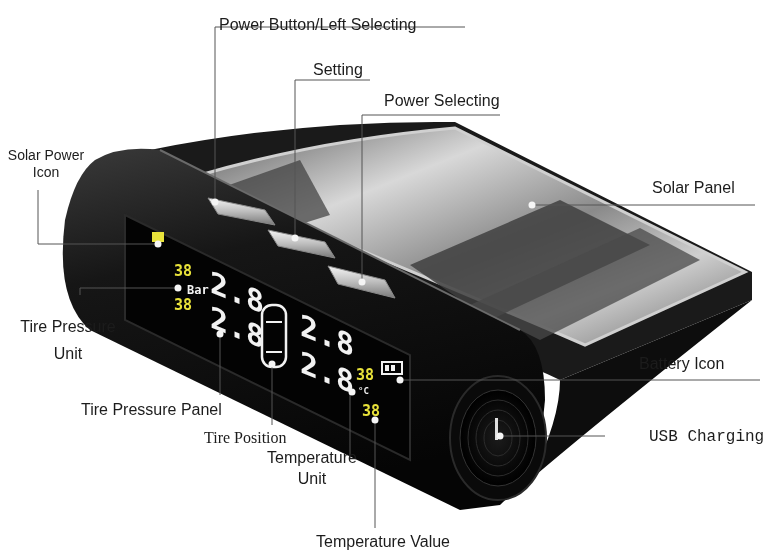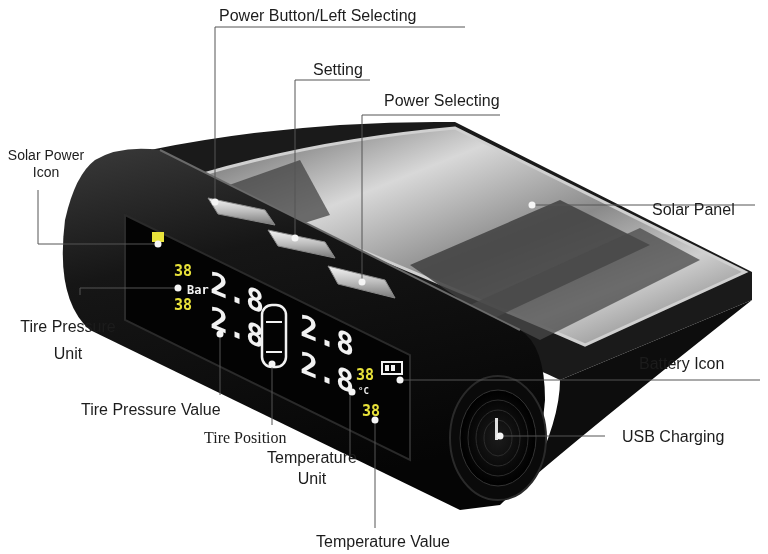--- a/index.html
+++ b/index.html
@@ -116,33 +116,33 @@
 <div class="lcd-digit" style="left:187px;top:283px;font-size:12px;color:#f2f2f2;">Bar</div>
 <div class="lcd-digit" style="left:174px;top:296px;font-size:15px;color:#e8e23a;">38</div>
 <div class="lcd-digit" style="left:210px;top:275px;font-size:30px;color:#f2f2f2;transform:skewY(22deg);">2.8</div>
 <div class="lcd-digit" style="left:210px;top:310px;font-size:30px;color:#f2f2f2;transform:skewY(22deg);">2.8</div>
 <div class="lcd-digit" style="left:300px;top:318px;font-size:30px;color:#f2f2f2;transform:skewY(22deg);">2.8</div>
 <div class="lcd-digit" style="left:300px;top:355px;font-size:30px;color:#f2f2f2;transform:skewY(22deg);">2.8</div>
 <div class="lcd-digit" style="left:356px;top:366px;font-size:15px;color:#e8e23a;">38</div>
 <div class="lcd-digit" style="left:358px;top:386px;font-size:9px;color:#f2f2f2;">°C</div>
 <div class="lcd-digit" style="left:362px;top:402px;font-size:15px;color:#e8e23a;">38</div>
 
-<div class="label" style="left:219px;top:7px;">Power Button/Left Selecting</div>
+<div class="label" style="left:219px;top:16px;">Power Button/Left Selecting</div>
 <div class="label" style="left:313px;top:61px;">Setting</div>
 <div class="label" style="left:384px;top:92px;">Power Selecting</div>
 <div class="label center" style="left:2px;top:147px;width:88px;font-size:14px;line-height:17px;">
   <div>Solar Power</div>
   <div>Icon</div>
 </div>
-<div class="label" style="left:652px;top:201px;">Solar Panel</div>
+<div class="label" style="left:652px;top:179px;">Solar Panel</div>
 <div class="label center" style="left:10px;top:313px;width:116px;line-height:27px;">
   <div>Tire Pressure</div>
   <div>Unit</div>
 </div>
 <div class="label" style="left:639px;top:355px;">Battery Icon</div>
-<div class="label" style="left:81px;top:401px;">Tire Pressure Value</div>
-<div class="label" style="left:622px;top:428px;">USB Charging</div>
+<div class="label" style="left:81px;top:401px;">Tire Pressure Panel</div>
+<div class="label" style="left:649px;top:428px;font-family:Liberation Mono, monospace;">USB Charging</div>
 <div class="label" style="left:204px;top:429px;font-family:Liberation Serif, serif;">Tire Position</div>
 <div class="label center" style="left:256px;top:447px;width:112px;line-height:21px;">
   <div>Temperature</div>
   <div>Unit</div>
 </div>
 <div class="label" style="left:316px;top:533px;">Temperature Value</div>
 
 </body></html>

